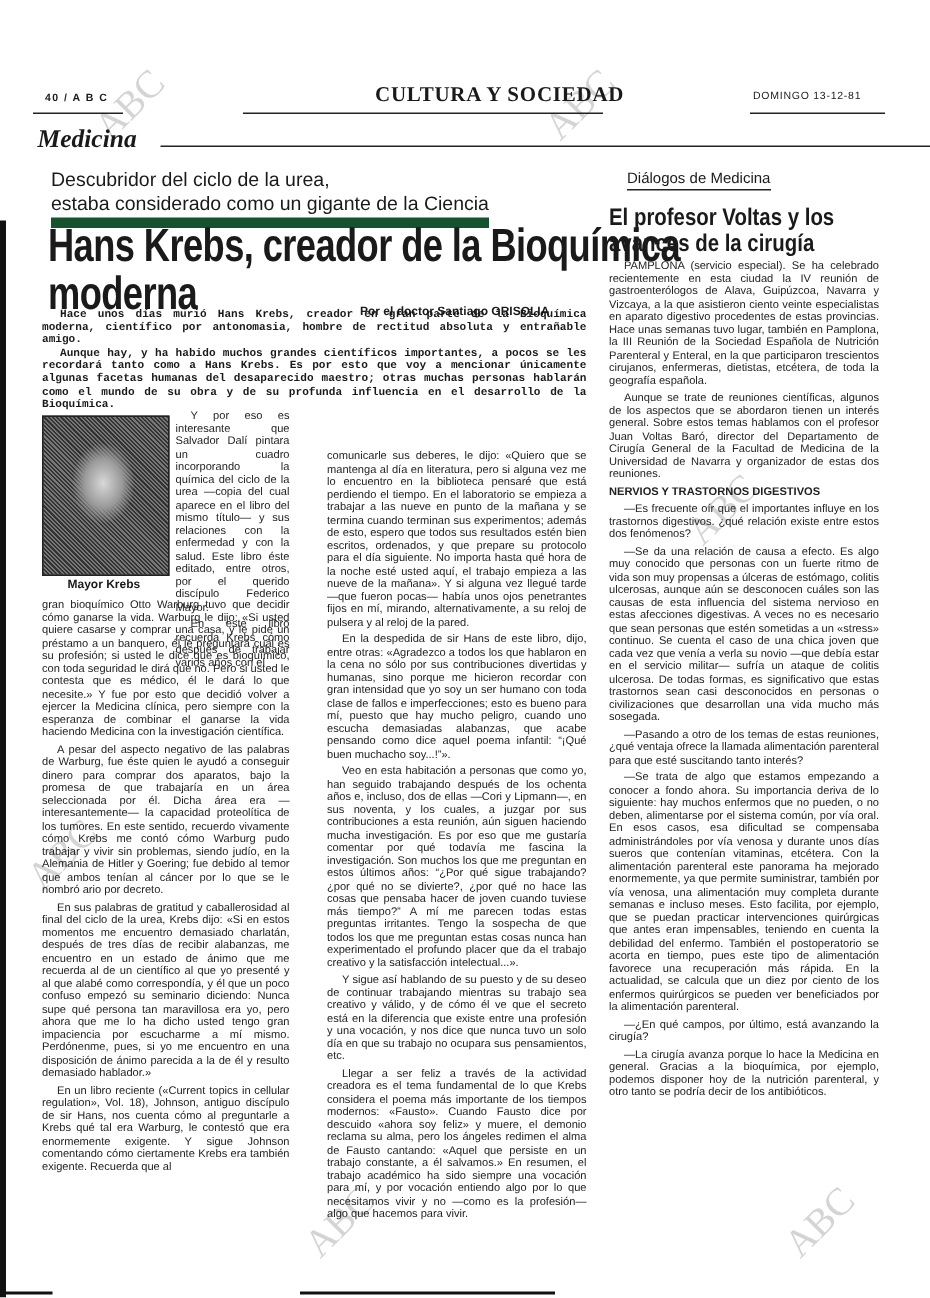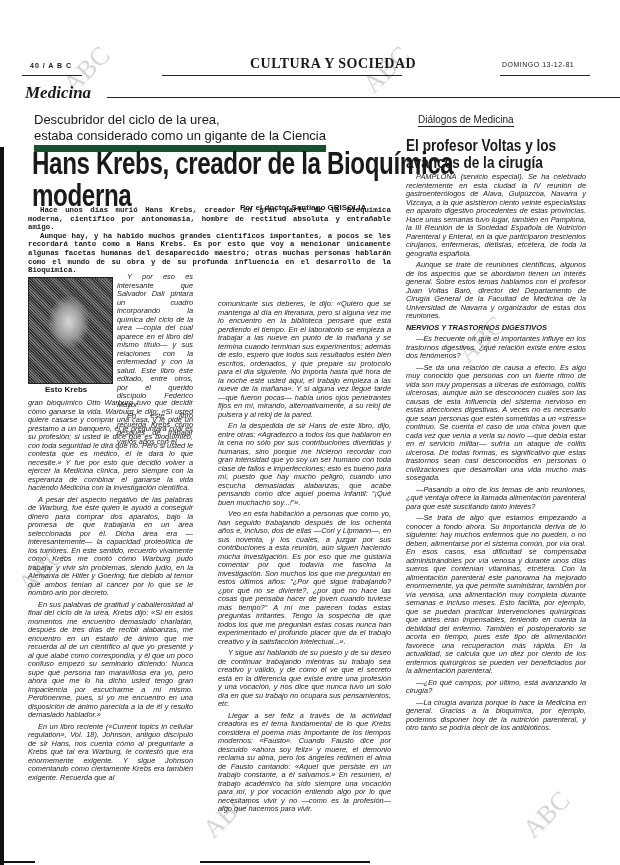--- a/index.html
+++ b/index.html
@@ -20,21 +20,21 @@
   .kicker span.ul { border-bottom: 7px solid #14532d; padding-bottom: 1px; }
   .headline { position: absolute; left: 32px; top: 148px; width: 370px; font-family: "Liberation Sans", sans-serif; font-weight: bold; font-size: 31px; line-height: 32px; transform: scaleX(0.78); transform-origin: left top; letter-spacing: -0.5px; white-space: nowrap; }
   .byline { position: absolute; left: 240px; top: 203px; font-size: 8px; font-weight: bold; }
   .lead { position: absolute; left: 28px; top: 206px; width: 363px; font-size: 7.4px; line-height: 8.6px; font-weight: bold; text-align: justify; font-family: Liberation Mono, monospace; }
   .lead p { margin: 0; text-indent: 12px; }
   .photo { position: absolute; left: 28px; top: 277px; width: 83px; height: 105px; background:
       radial-gradient(ellipse 28px 36px at 48% 42%, #d8d8d8 0%, #9a9a9a 45%, transparent 75%),
       repeating-linear-gradient(45deg, #333 0 1px, #777 1px 2px),
       #555; border: 1px solid #222; }
   .photo-cap { position: absolute; left: 45px; top: 385px; font-size: 8px; font-weight: bold; }
-  .col { position: absolute; font-size: 7.4px; line-height: 8.5px; text-align: justify; color: #222; font-style: italic; }
+  .col { position: absolute; font-size: 7.4px; line-height: 8.5px; text-align: justify; color: #222; }
   .col p { margin: 0 0 3px 0; text-indent: 10px; }
   .col1a { left: 117px; top: 273px; width: 76px; }
   .col1b { left: 28px; top: 399px; width: 165px; }
   .col2 { left: 218px; top: 273px; width: 173px; margin-top: 27px; }
   .right-kicker { position: absolute; left: 418px; top: 114px; font-size: 10px; border-bottom: 1px solid #222; padding-bottom: 1px; }
   .right-head { position: absolute; left: 406px; top: 137px; font-weight: bold; font-size: 16px; line-height: 17px; transform: scaleX(0.85); transform-origin: left top; white-space: nowrap; }
   .col3 { left: 406px; top: 173px; width: 180px; }
   .subhead { font-weight: bold; font-size: 7.4px; margin: 6px 0 6px 8px; text-indent: 0 !important; }
   .bottom-rule { position: absolute; top: 861px; height: 2px; background: #111; }
   .watermark { position: absolute; font-family: "Liberation Serif", serif; font-size: 26px; color: #b9b9b9; transform: rotate(-45deg); opacity: 0.6; }
@@ -72,21 +72,21 @@
   <div>moderna</div>
 </div>
 <div class="byline">Por el doctor Santiago GRISOLIA</div>
 
 <div class="lead">
   <p>Hace unos días murió Hans Krebs, creador en gran parte de la Bioquímica moderna, científico por antonomasia, hombre de rectitud absoluta y entrañable amigo.</p>
   <p>Aunque hay, y ha habido muchos grandes científicos importantes, a pocos se les recordará tanto como a Hans Krebs. Es por esto que voy a mencionar únicamente algunas facetas humanas del desaparecido maestro; otras muchas personas hablarán como el mundo de su obra y de su profunda influencia en el desarrollo de la Bioquímica.</p>
 </div>
 
 <div class="photo"></div>
-<div class="photo-cap">Esto Krebs</div>
+<div class="photo-cap">Mayor Krebs</div>
 
 <div class="col col1a">
   <p>Y por eso es interesante que Salvador Dalí pintara un cuadro incorporando la química del ciclo de la urea —copia del cual aparece en el libro del mismo título— y sus relaciones con la enfermedad y con la salud. Este libro éste editado, entre otros, por el querido discípulo Federico Mayor.</p>
   <p>En este libro recuerda Krebs cómo después de trabajar varios años con el</p>
 </div>
 
 <div class="col col1b">
   <p style="text-indent:0">gran bioquímico Otto Warburg tuvo que decidir cómo ganarse la vida. Warburg le dijo: «Si usted quiere casarse y comprar una casa, y le pide un préstamo a un banquero, él le preguntará cuál es su profesión; si usted le dice que es bioquímico, con toda seguridad le dirá que no. Pero si usted le contesta que es médico, él le dará lo que necesite.» Y fue por esto que decidió volver a ejercer la Medicina clínica, pero siempre con la esperanza de combinar el ganarse la vida haciendo Medicina con la investigación científica.</p>
   <p>A pesar del aspecto negativo de las palabras de Warburg, fue éste quien le ayudó a conseguir dinero para comprar dos aparatos, bajo la promesa de que trabajaría en un área seleccionada por él. Dicha área era —interesantemente— la capacidad proteolítica de los tumores. En este sentido, recuerdo vivamente cómo Krebs me contó cómo Warburg pudo trabajar y vivir sin problemas, siendo judío, en la Alemania de Hitler y Goering; fue debido al temor que ambos tenían al cáncer por lo que se le nombró ario por decreto.</p>
   <p>En sus palabras de gratitud y caballerosidad al final del ciclo de la urea, Krebs dijo: «Si en estos momentos me encuentro demasiado charlatán, después de tres días de recibir alabanzas, me encuentro en un estado de ánimo que me recuerda al de un científico al que yo presenté y al que alabé como correspondía, y él que un poco confuso empezó su seminario diciendo: Nunca supe qué persona tan maravillosa era yo, pero ahora que me lo ha dicho usted tengo gran impaciencia por escucharme a mí mismo. Perdónenme, pues, si yo me encuentro en una disposición de ánimo parecida a la de él y resulto demasiado hablador.»</p>
@@ -105,20 +105,20 @@
 <div class="right-head">
   <div>El profesor Voltas y los</div>
   <div>avances de la cirugía</div>
 </div>
 <div class="col col3">
   <p>PAMPLONA (servicio especial). Se ha celebrado recientemente en esta ciudad la IV reunión de gastroenterólogos de Alava, Guipúzcoa, Navarra y Vizcaya, a la que asistieron ciento veinte especialistas en aparato digestivo procedentes de estas provincias. Hace unas semanas tuvo lugar, también en Pamplona, la III Reunión de la Sociedad Española de Nutrición Parenteral y Enteral, en la que participaron trescientos cirujanos, enfermeras, dietistas, etcétera, de toda la geografía española.</p>
   <p>Aunque se trate de reuniones científicas, algunos de los aspectos que se abordaron tienen un interés general. Sobre estos temas hablamos con el profesor Juan Voltas Baró, director del Departamento de Cirugía General de la Facultad de Medicina de la Universidad de Navarra y organizador de estas dos reuniones.</p>
   <p class="subhead">NERVIOS Y TRASTORNOS DIGESTIVOS</p>
   <p>—Es frecuente oír que el importantes influye en los trastornos digestivos. ¿qué relación existe entre estos dos fenómenos?</p>
   <p>—Se da una relación de causa a efecto. Es algo muy conocido que personas con un fuerte ritmo de vida son muy propensas a úlceras de estómago, colitis ulcerosas, aunque aún se desconocen cuáles son las causas de esta influencia del sistema nervioso en estas afecciones digestivas. A veces no es necesario que sean personas que estén sometidas a un «stress» continuo. Se cuenta el caso de una chica joven que cada vez que venía a verla su novio —que debía estar en el servicio militar— sufría un ataque de colitis ulcerosa. De todas formas, es significativo que estas trastornos sean casi desconocidos en personas o civilizaciones que desarrollan una vida mucho más sosegada.</p>
-  <p>—Pasando a otro de los temas de ario reuniones, ¿qué ventaja ofrece la llamada alimentación parenteral para que esté suscitando tanto interés?</p>
+  <p>—Pasando a otro de los temas de estas reuniones, ¿qué ventaja ofrece la llamada alimentación parenteral para que esté suscitando tanto interés?</p>
   <p>—Se trata de algo que estamos empezando a conocer a fondo ahora. Su importancia deriva de lo siguiente: hay muchos enfermos que no pueden, o no deben, alimentarse por el sistema común, por vía oral. En esos casos, esa dificultad se compensaba administrándoles por vía venosa y durante unos días sueros que contenían vitaminas, etcétera. Con la alimentación parenteral este panorama ha mejorado enormemente, ya que permite suministrar, también por vía venosa, una alimentación muy completa durante semanas e incluso meses. Esto facilita, por ejemplo, que se puedan practicar intervenciones quirúrgicas que antes eran impensables, teniendo en cuenta la debilidad del enfermo. También el postoperatorio se acorta en tiempo, pues este tipo de alimentación favorece una recuperación más rápida. En la actualidad, se calcula que un diez por ciento de los enfermos quirúrgicos se pueden ver beneficiados por la alimentación parenteral.</p>
   <p>—¿En qué campos, por último, está avanzando la cirugía?</p>
   <p>—La cirugía avanza porque lo hace la Medicina en general. Gracias a la bioquímica, por ejemplo, podemos disponer hoy de la nutrición parenteral, y otro tanto se podría decir de los antibióticos.</p>
 </div>
 
 <div class="bottom-rule" style="left:0;width:35px;"></div>
 <div class="bottom-rule" style="left:200px;width:170px;"></div>
 
 </body></html>

